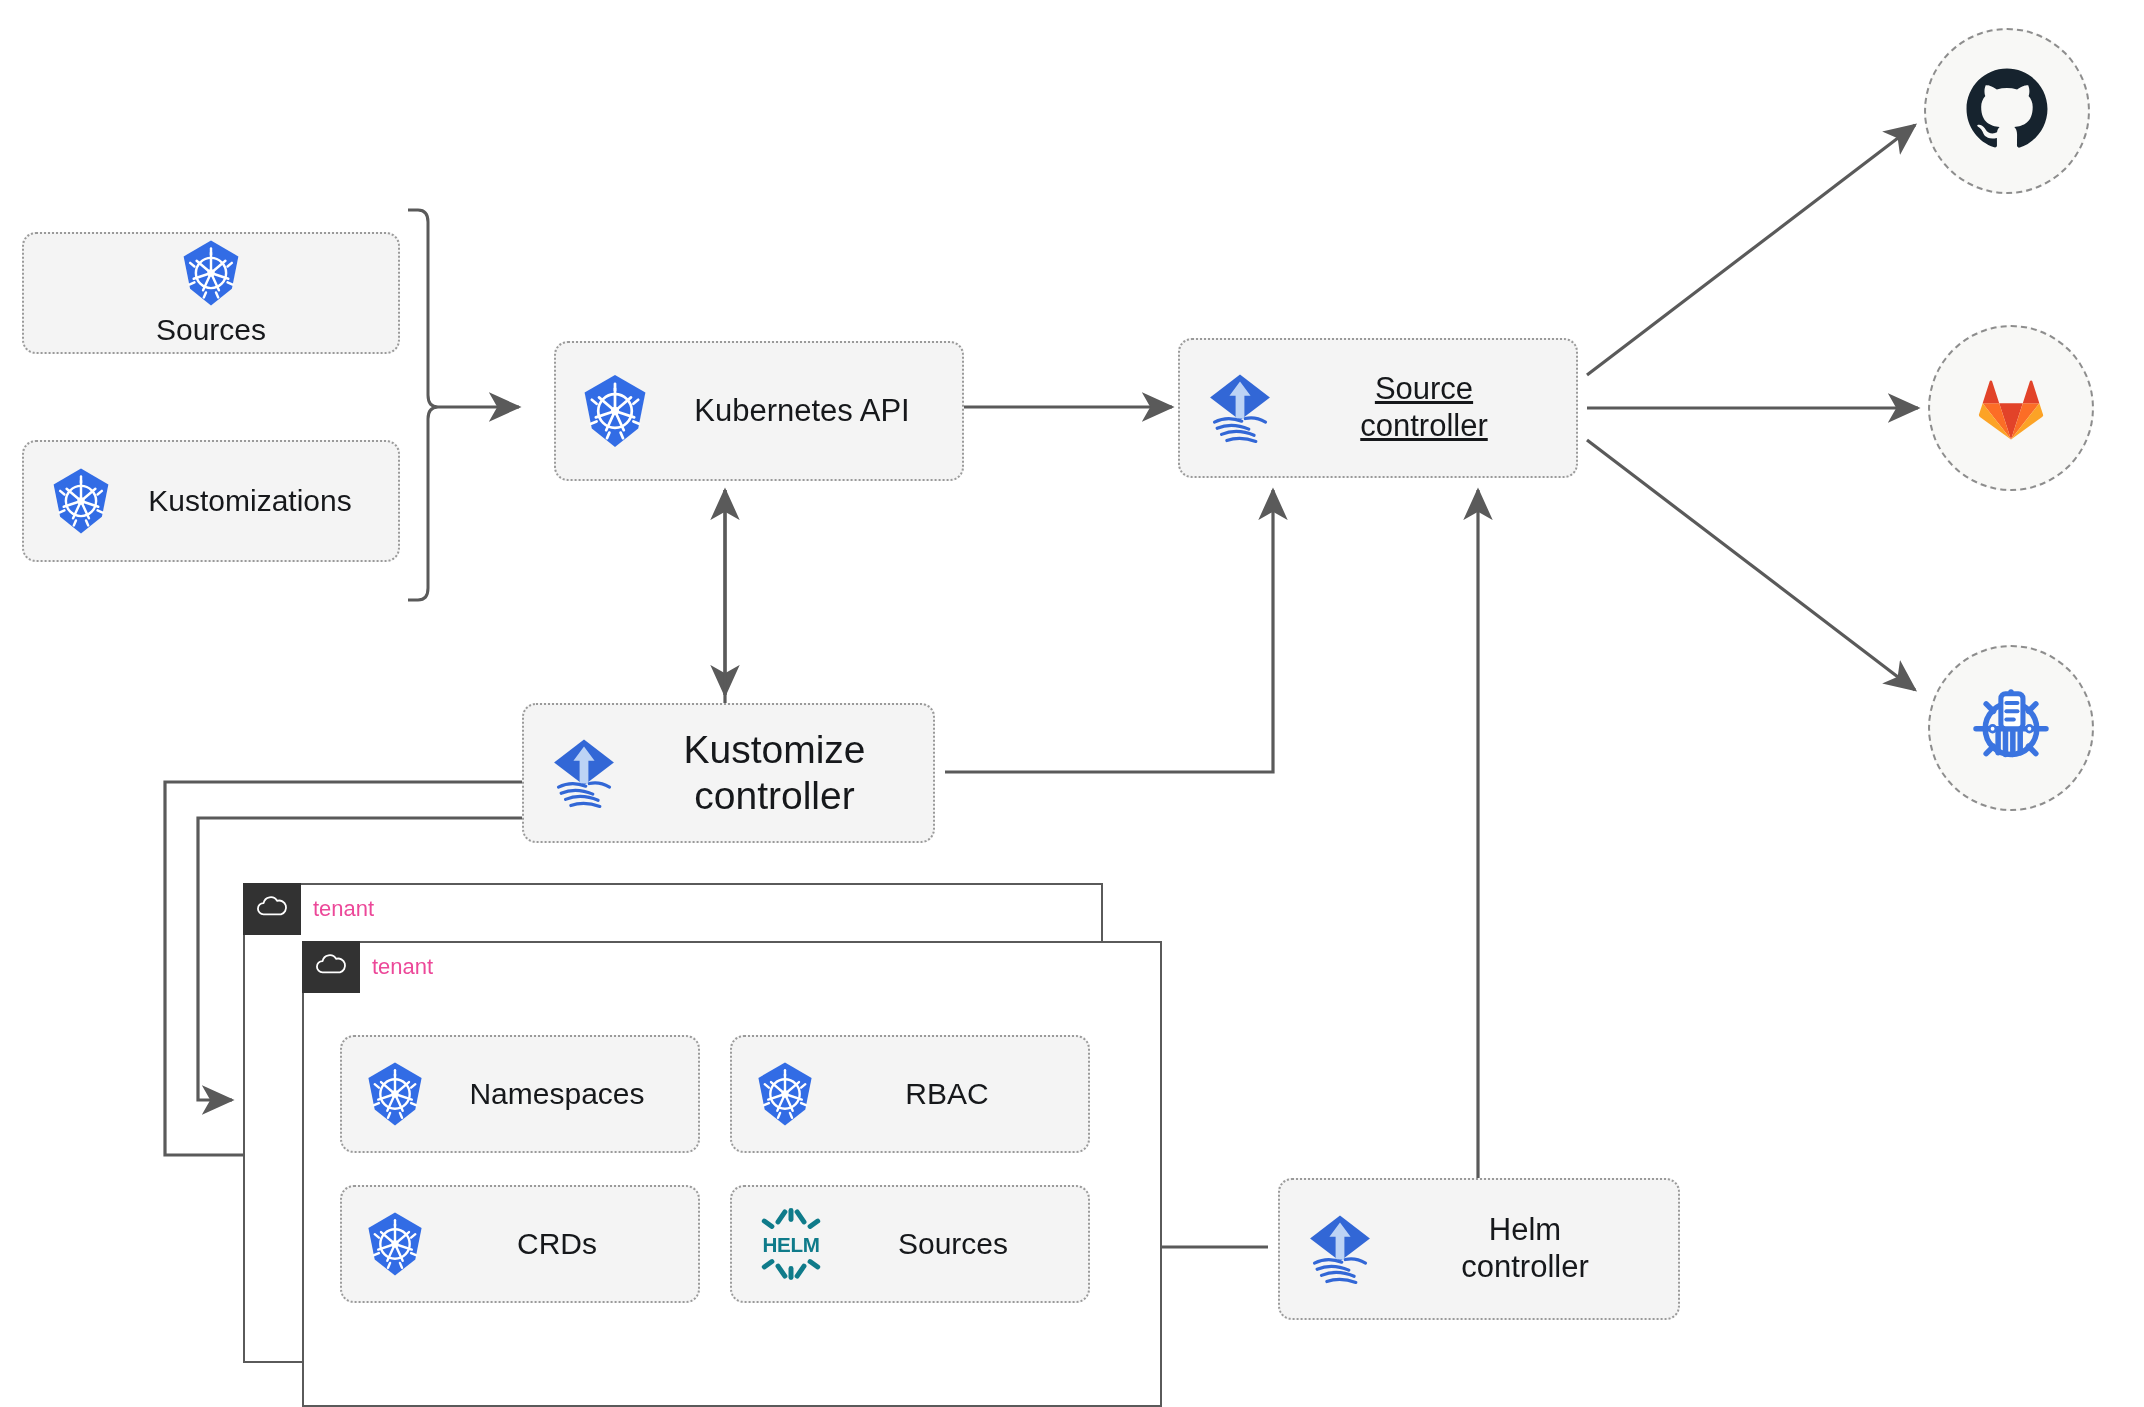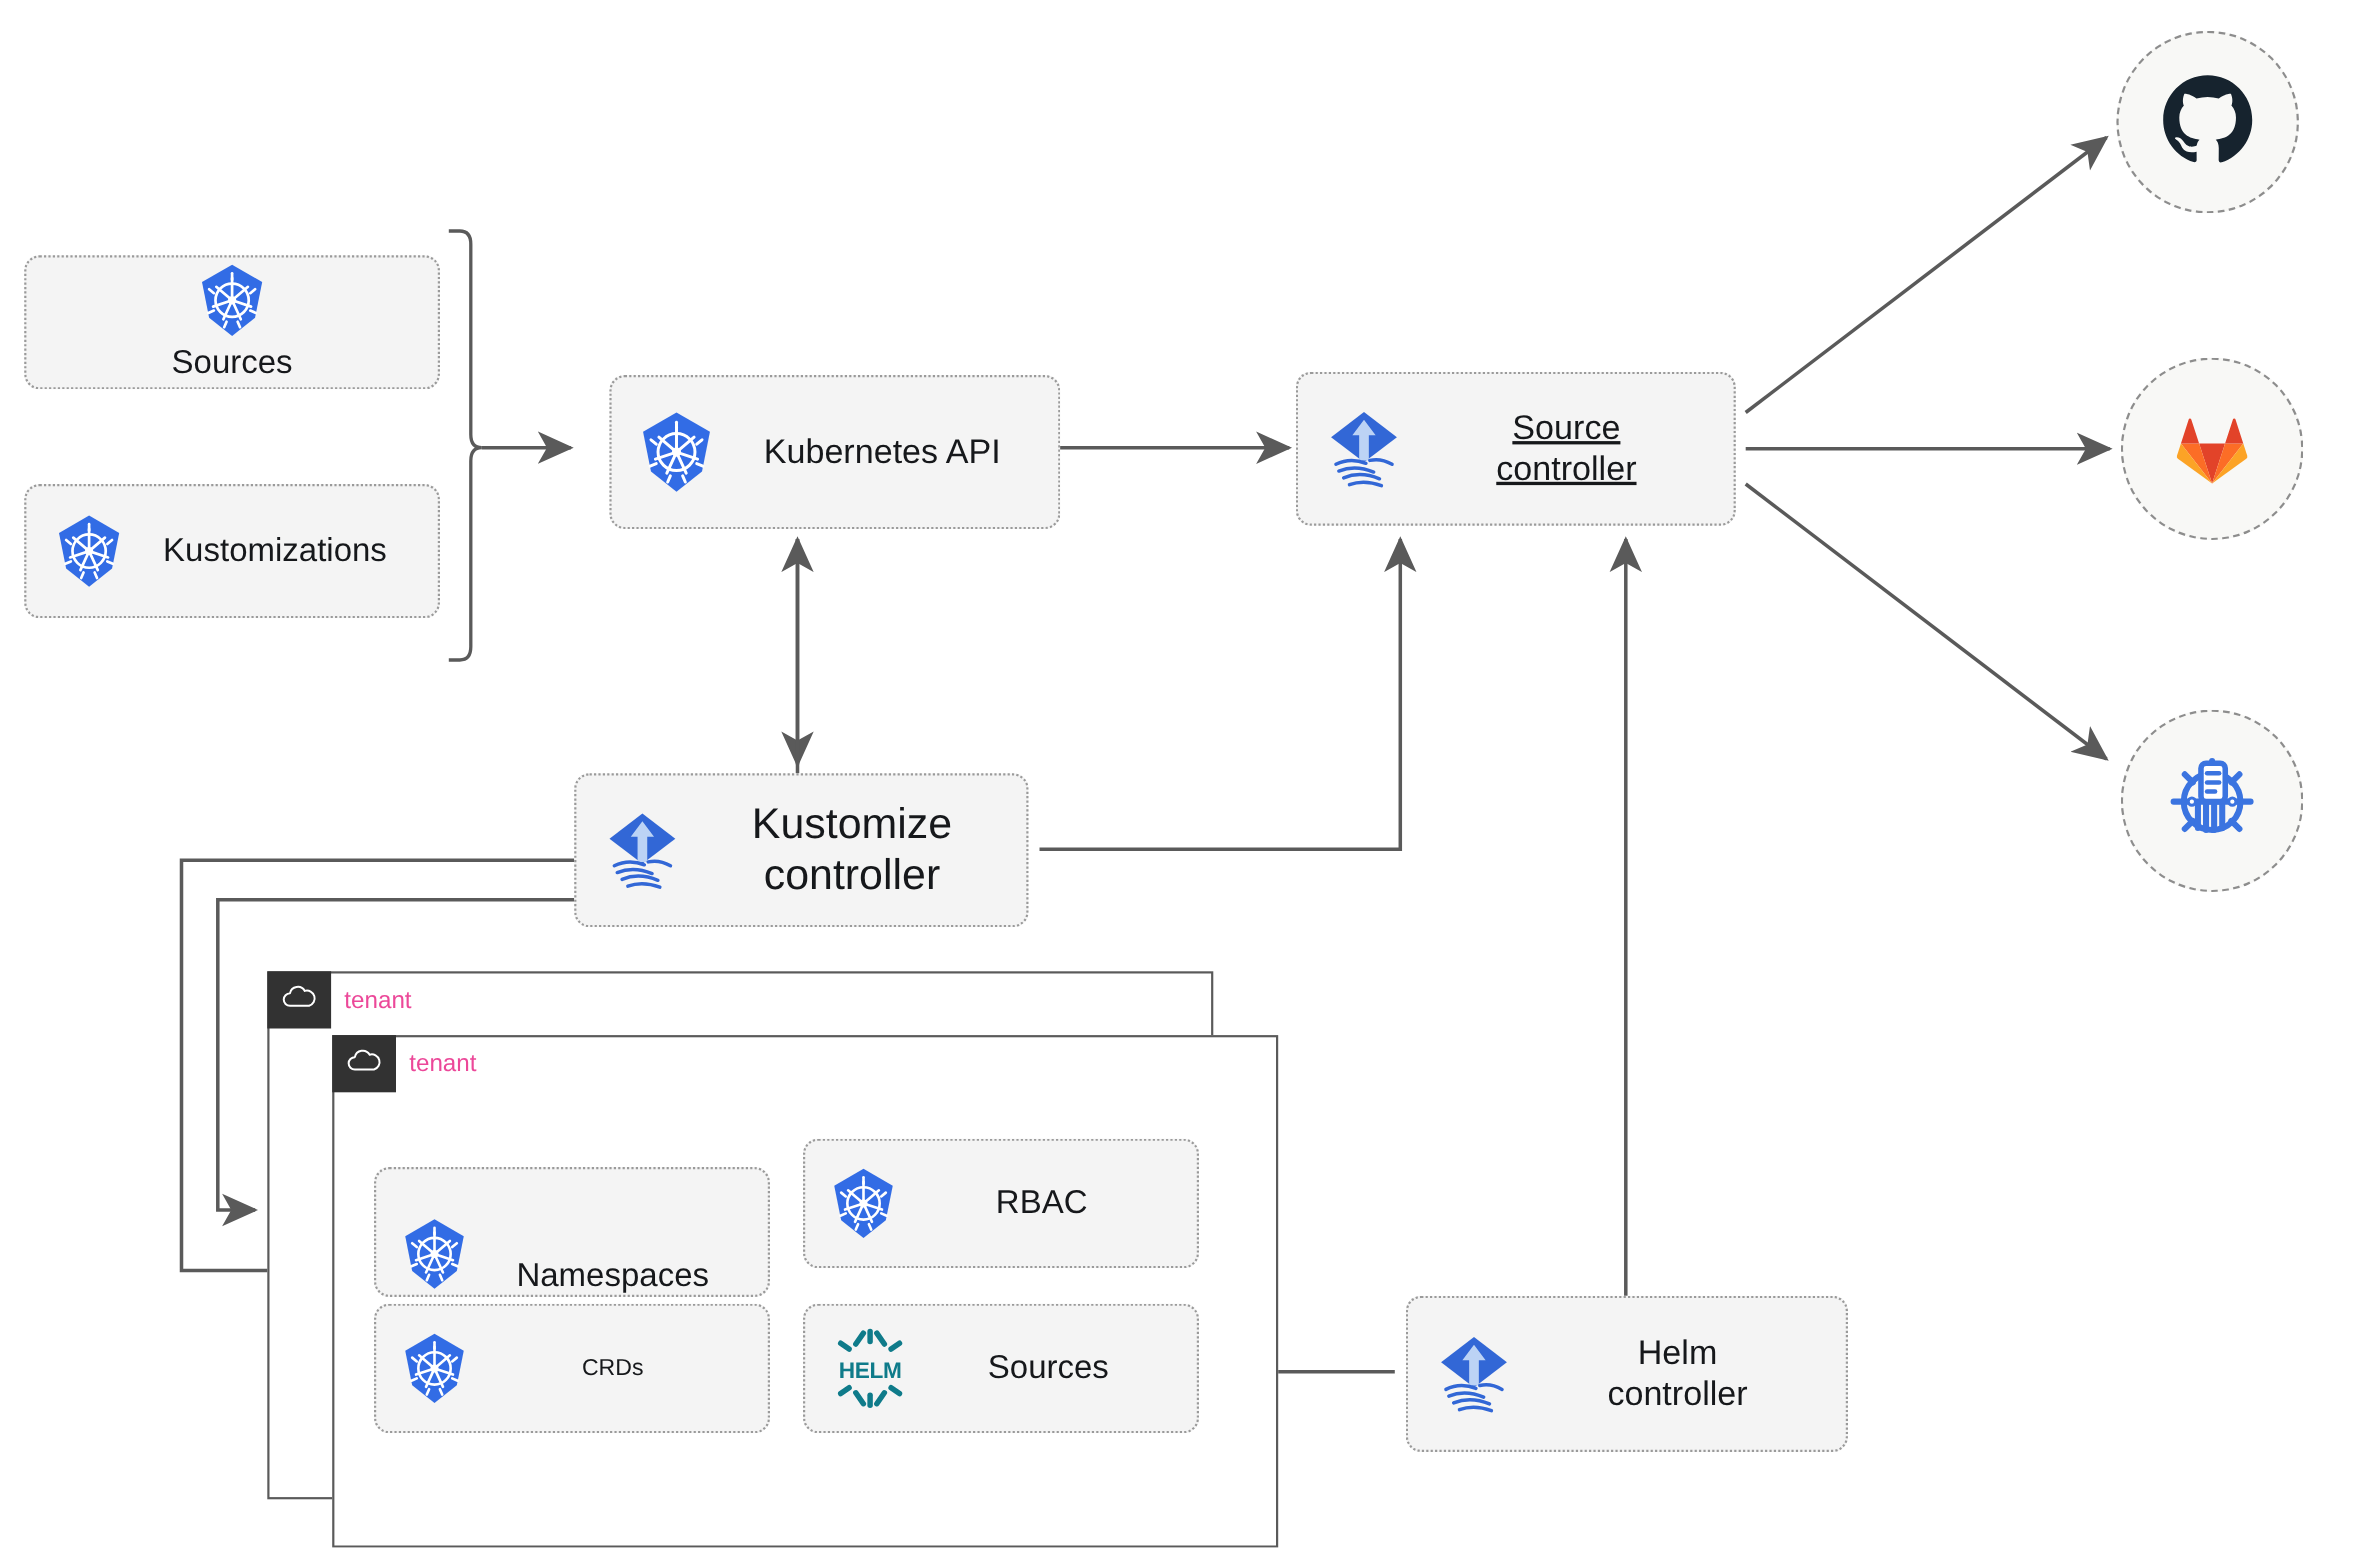--- a/index.html
+++ b/index.html
@@ -339,21 +339,21 @@
     <div class="tenant-tab">
       <span>
         <svg viewBox="0 0 64 40" width="36" height="24">
           <path d="M17 33 a10 10 0 0 1 0-20 a13 13 0 0 1 24-4 a9 9 0 0 1 7 24 Z" fill="none" stroke="#ffffff" stroke-width="3.2" stroke-linejoin="round"></path>
         </svg>
       </span>
     </div>
     <div class="tenant-title" style="left:68px;">tenant</div>
   </div>
 
-  <div class="node" style="left:340px; top:1061px; width:360px; height:118px; padding:0 16px;align-items:flex-end;">
+  <div class="node" style="left:340px; top:1035px; width:360px; height:118px; padding:0 16px;">
     <span class="ico" style="width:74px;height:74px;">
       <svg viewBox="0 0 100 100" width="70" height="70">
         <polygon points="50,5 88,27 79,72 50,95 21,72 12,27" fill="#326ce5"></polygon>
         <g stroke="#ffffff" stroke-width="3.4" fill="none" stroke-linecap="round">
           <circle cx="50" cy="50" r="21"></circle>
           <circle cx="50" cy="50" r="5.2" fill="#ffffff" stroke="none"></circle>
           <line x1="50" y1="50" x2="50" y2="22"></line>
             <line x1="50" y1="50" x2="70" y2="33"></line>
           <line x1="50" y1="50" x2="74" y2="58"></line>
             <line x1="50" y1="50" x2="61" y2="74"></line>
@@ -417,21 +417,21 @@
           <line x1="50" y1="16" x2="50" y2="24"></line>
             <line x1="79" y1="36" x2="73" y2="41"></line>
           <line x1="80" y1="66" x2="73" y2="63"></line>
             <line x1="60" y1="84" x2="57" y2="77"></line>
           <line x1="40" y1="84" x2="43" y2="77"></line>
             <line x1="20" y1="66" x2="27" y2="63"></line>
           <line x1="21" y1="36" x2="27" y2="41"></line>
         </g>
       </svg>
     </span>
-    <span class="lbl" style="font-size:21px;">CRDs</span>
+    <span class="lbl" style="font-size:30px;">CRDs</span>
   </div>
 
   <div class="node" style="left:730px; top:1185px; width:360px; height:118px; padding:0 16px;">
     <span class="ico" style="width:86px;height:86px;">
       <svg viewBox="0 0 110 100" width="84" height="78">
         <g stroke="#0f7b8a" stroke-width="6.5" fill="none" stroke-linecap="round">
           <path d="M38 21 L47 8"></path>
             <path d="M72 21 L63 8"></path>
           <path d="M30 27 L20 20"></path>
             <path d="M80 27 L90 20"></path>

